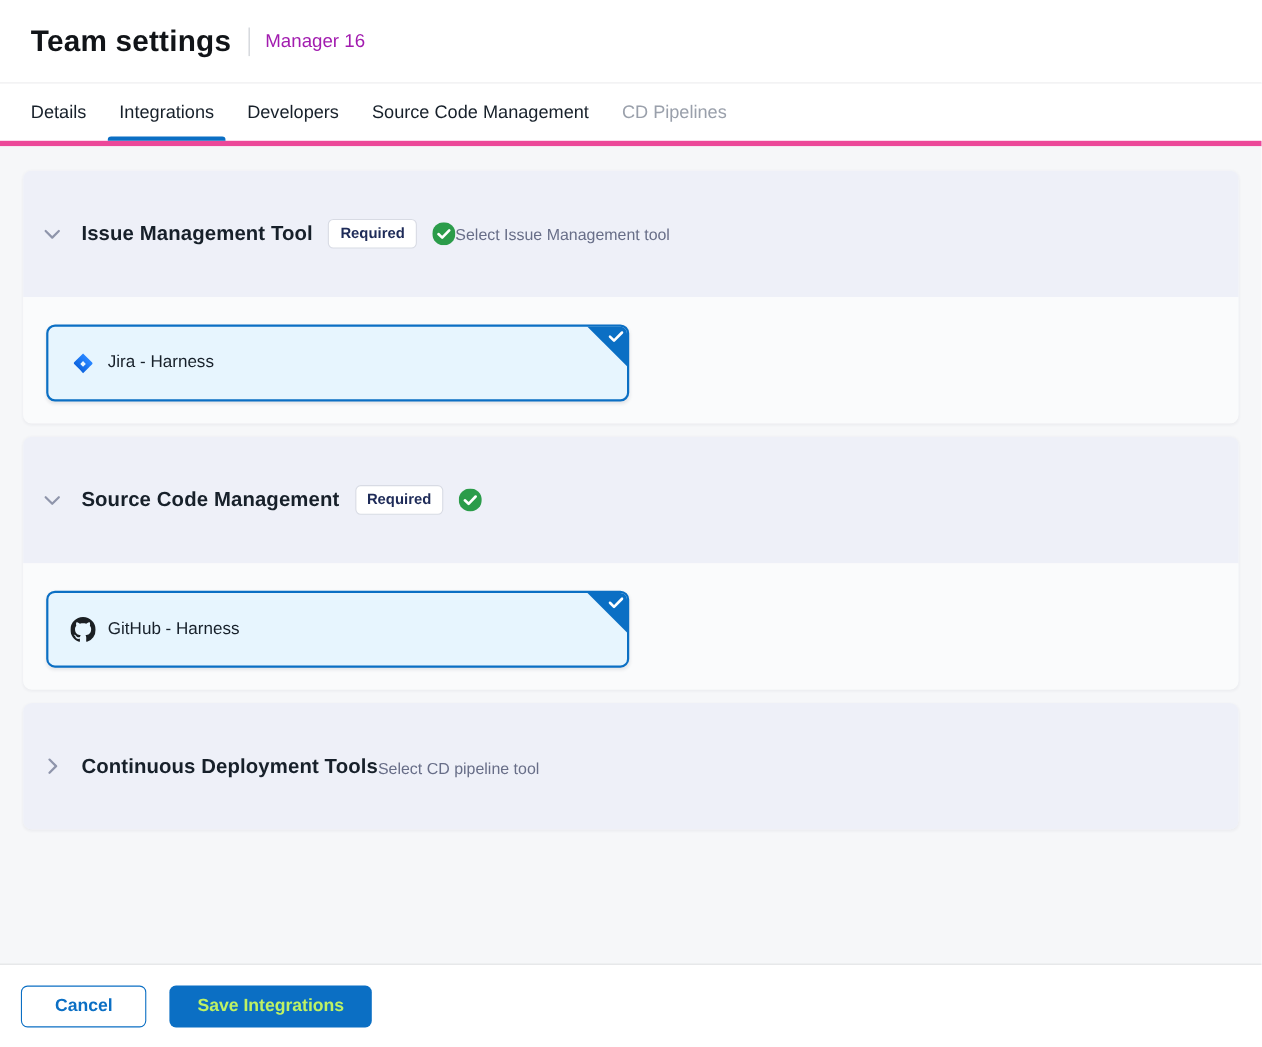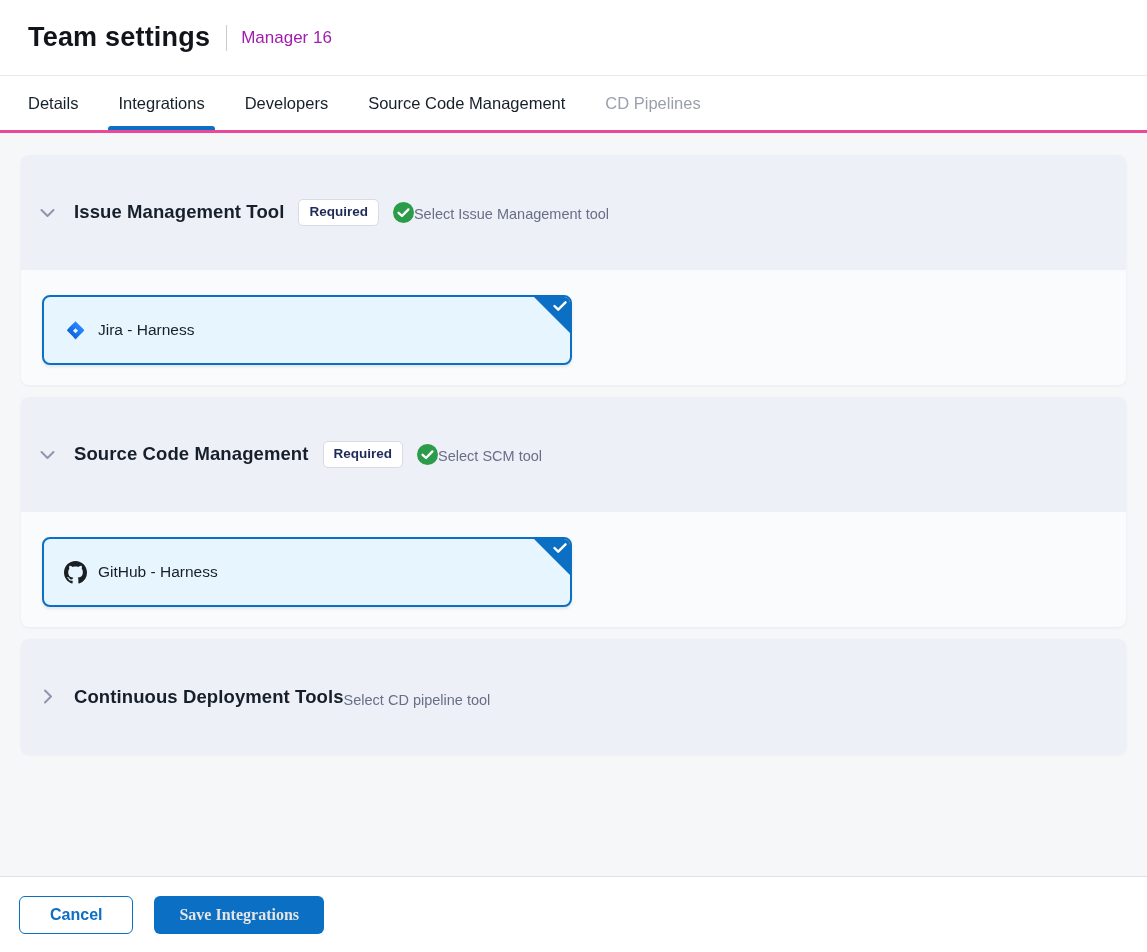--- a/index.html
+++ b/index.html
@@ -6,21 +6,21 @@
   html, body { width: 1147px; height: 952px; background: #ffffff; font-family: "Liberation Sans", sans-serif; }
   .page { width: 1147px; height: 952px; display: flex; flex-direction: column; overflow: hidden; }
 
   
   .header { height: 76px; display: flex; align-items: center; padding: 0 28px; background: #fff; border-bottom: 1px solid #e7e8ea; }
   .page-title { font-size: 27px; font-weight: 700; color: #111418; letter-spacing: 0.2px; }
   .title-divider { width: 1px; height: 26px; background: #c7cbd1; margin: 0 14px 0 16px; }
   .page-subtitle { font-size: 17px; color: #a21caf; }
 
   
-  .tabs { height: 57px; display: flex; align-items: stretch; padding: 0 18px; background: #fff; border-bottom: 3px solid #ec4899; gap: 10px; }
+  .tabs { height: 57px; display: flex; align-items: stretch; padding: 0 18px; background: #fff; border-bottom: 5px solid #ec4899; }
   .tab { display: flex; align-items: center; padding: 0 10px; margin-right: 10px; font-size: 16.5px; font-weight: 500; color: #17202a; position: relative; cursor: pointer; white-space: nowrap; }
   .tab.active::after { content: ""; position: absolute; left: 0; right: 0; bottom: 0; height: 4px; background: #0b6fc4; border-radius: 3px 3px 0 0; }
   .tab.disabled { color: #9aa0ab; cursor: default; }
 
   
   .content { flex: 1; background: #f6f7f9; padding: 22px 21px 0 21px; overflow: hidden; }
   .panel { border-radius: 8px; overflow: hidden; box-shadow: 0 1px 3px rgba(40,41,61,0.06); margin-bottom: 12px; }
   .panel-header { height: 115px; background: #eef0f8; display: flex; align-items: center; cursor: pointer; }
   .chevron-col { width: 53px; display: flex; justify-content: center; flex-shrink: 0; }
   .chevron-col svg { stroke: #8f95ab; }
@@ -35,21 +35,21 @@
   .tool-card { position: relative; width: 530px; height: 70px; background: #e7f5fe; border: 2px solid #0b6fc4; border-radius: 8px; display: flex; align-items: center; padding-left: 20px; gap: 11px; cursor: pointer; overflow: hidden; box-shadow: 0 2px 3px rgba(40,41,61,0.10); }
   .tool-label { font-size: 15.5px; font-weight: 500; color: #17202a; }
   .corner { position: absolute; top: -1px; right: -1px; width: 38px; height: 38px; }
   .corner .tri { position: absolute; top: 0; right: 0; width: 0; height: 0; border-top: 38px solid #0b6fc4; border-left: 38px solid transparent; }
   .corner svg { position: absolute; top: 4px; right: 4px; }
 
   
   .footer { height: 76px; background: #ffffff; border-top: 1px solid #dddfe2; display: flex; align-items: center; padding: 0 19px; gap: 21px; }
   .btn { height: 38px; border-radius: 6px; font-size: 16px; font-weight: 700; font-family: "Liberation Sans", sans-serif; cursor: pointer; }
   .btn-outline { background: #ffffff; color: #0b6fc4; border: 1.5px solid #0b6fc4; padding: 0 30px; }
-  .btn-primary { background: #0b6fc4; color: #e5e5e5; border: none; padding: 0 25px; font-family: Liberation Serif, serif; }
+  .btn-primary { background: #0b6fc4; color: #bef264; border: none; padding: 0 25px; }
 </style>
 </head>
 <body>
 
 <div class="page">
 
   <div class="header">
     <span class="page-title">Team settings</span>
     <span class="title-divider"></span>
     <span class="page-subtitle">Manager 16</span>
@@ -121,21 +121,20 @@
           <div class="title-row">
             <span class="section-title">Source Code Management</span>
             <span class="badge">Required</span>
             <span style="display:flex;">
               <svg width="21" height="21" viewBox="0 0 21 21">
                   <circle cx="10.5" cy="10.5" r="10.5" fill="#2b9c4a"></circle>
                   <path d="M5.6 10.8 L9 14 L15.4 7.4" stroke="#fff" stroke-width="2.4" fill="none" stroke-linecap="round" stroke-linejoin="round"></path>
                 </svg>
             </span>
           </div>
-          <span class="section-subtitle">Select SCM tool</span>
         </div>
       </div>
       <div class="panel-body">
         <div class="tool-card">
           <span style="display:flex;">
             <svg width="23" height="23" viewBox="0 0 16 16" fill="#1b1f23">
                 <path d="M8 0C3.58 0 0 3.58 0 8c0 3.54 2.29 6.53 5.47 7.59.4.07.55-.17.55-.38 0-.19-.01-.82-.01-1.49-2.01.37-2.53-.49-2.69-.94-.09-.23-.48-.94-.82-1.13-.28-.15-.68-.52-.01-.53.63-.01 1.08.58 1.23.82.72 1.21 1.87.87 2.33.66.07-.52.28-.87.51-1.07-1.78-.2-3.64-.89-3.64-3.95 0-.87.31-1.59.82-2.15-.08-.2-.36-1.02.08-2.12 0 0 .67-.21 2.2.82.64-.18 1.32-.27 2-.27s1.36.09 2 .27c1.53-1.04 2.2-.82 2.2-.82.44 1.1.16 1.92.08 2.12.51.56.82 1.27.82 2.15 0 3.07-1.87 3.75-3.65 3.95.29.25.54.73.54 1.48 0 1.07-.01 1.93-.01 2.2 0 .21.15.46.55.38A8.01 8.01 0 0 0 16 8c0-4.42-3.58-8-8-8z"></path>
               </svg>
           </span>
           <span class="tool-label">GitHub - Harness</span>

